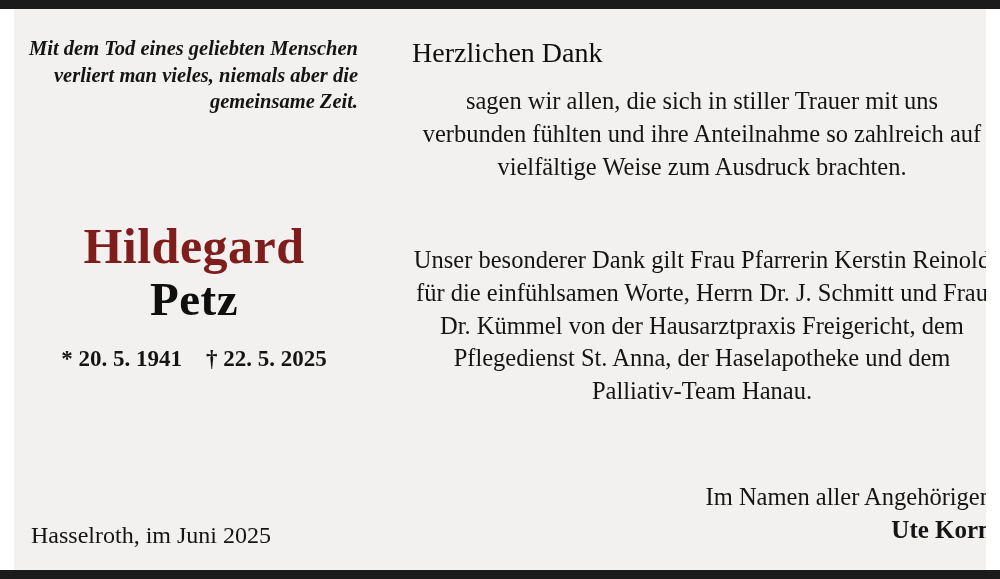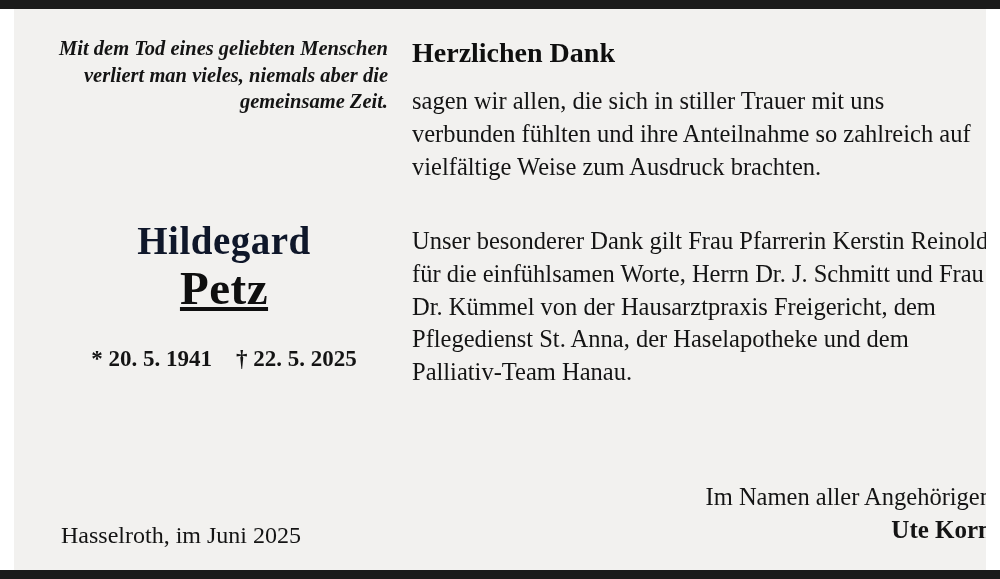--- a/index.html
+++ b/index.html
@@ -43,21 +43,20 @@
     bottom: 0;
   }
 
   
   .left-col {
     position: absolute;
     left: 0;
     top: 0;
     width: 360px;
     height: 100%;
-    margin-left: 30px;
   }
   .motto {
     position: absolute;
     top: 26px;
     right: 16px;
     width: 330px;
     text-align: right;
     font-style: italic;
     font-weight: bold;
     font-size: 20.5px;
@@ -65,34 +64,33 @@
     color: #141414;
   }
   .name-block {
     position: absolute;
     top: 212px;
     left: 0;
     width: 360px;
     text-align: center;
   }
   .name-first {
-    font-size: 39px;
+    font-size: 50px;
     font-weight: bold;
     line-height: 1.02;
     letter-spacing: 0.5px;
-    color: #0f172a;
+    color: #7f1d1d;
   }
   .name-last {
     font-size: 47px;
     font-weight: bold;
     line-height: 1.08;
     letter-spacing: 0.5px;
     color: #0f0f0f;
     margin-top: 2px;
-    text-decoration: underline;
   }
   .dates {
     position: absolute;
     top: 337px;
     left: 0;
     width: 360px;
     text-align: center;
     font-size: 23px;
     color: #141414;
     white-space: nowrap;
@@ -113,33 +111,34 @@
     left: 374px;
     top: 0;
     right: 0;
     height: 100%;
   }
   .thanks-title {
     position: absolute;
     top: 28px;
     left: 24px;
     font-size: 28px;
-    font-weight: bold;
+    font-weight: normal;
     color: #0f0f0f;
   }
   .para {
     position: absolute;
     left: 24px;
     width: 580px;
     font-size: 24.5px;
     line-height: 1.34;
     color: #141414;
+    text-align: center;
   }
   .para-1 { top: 76px; }
-  .para-2 { top: 216px; }
+  .para-2 { top: 235px; }
 
   .closing {
     position: absolute;
     left: 24px;
     width: 580px;
     text-align: right;
     color: #141414;
   }
   .closing-line {
     top: 474px;

